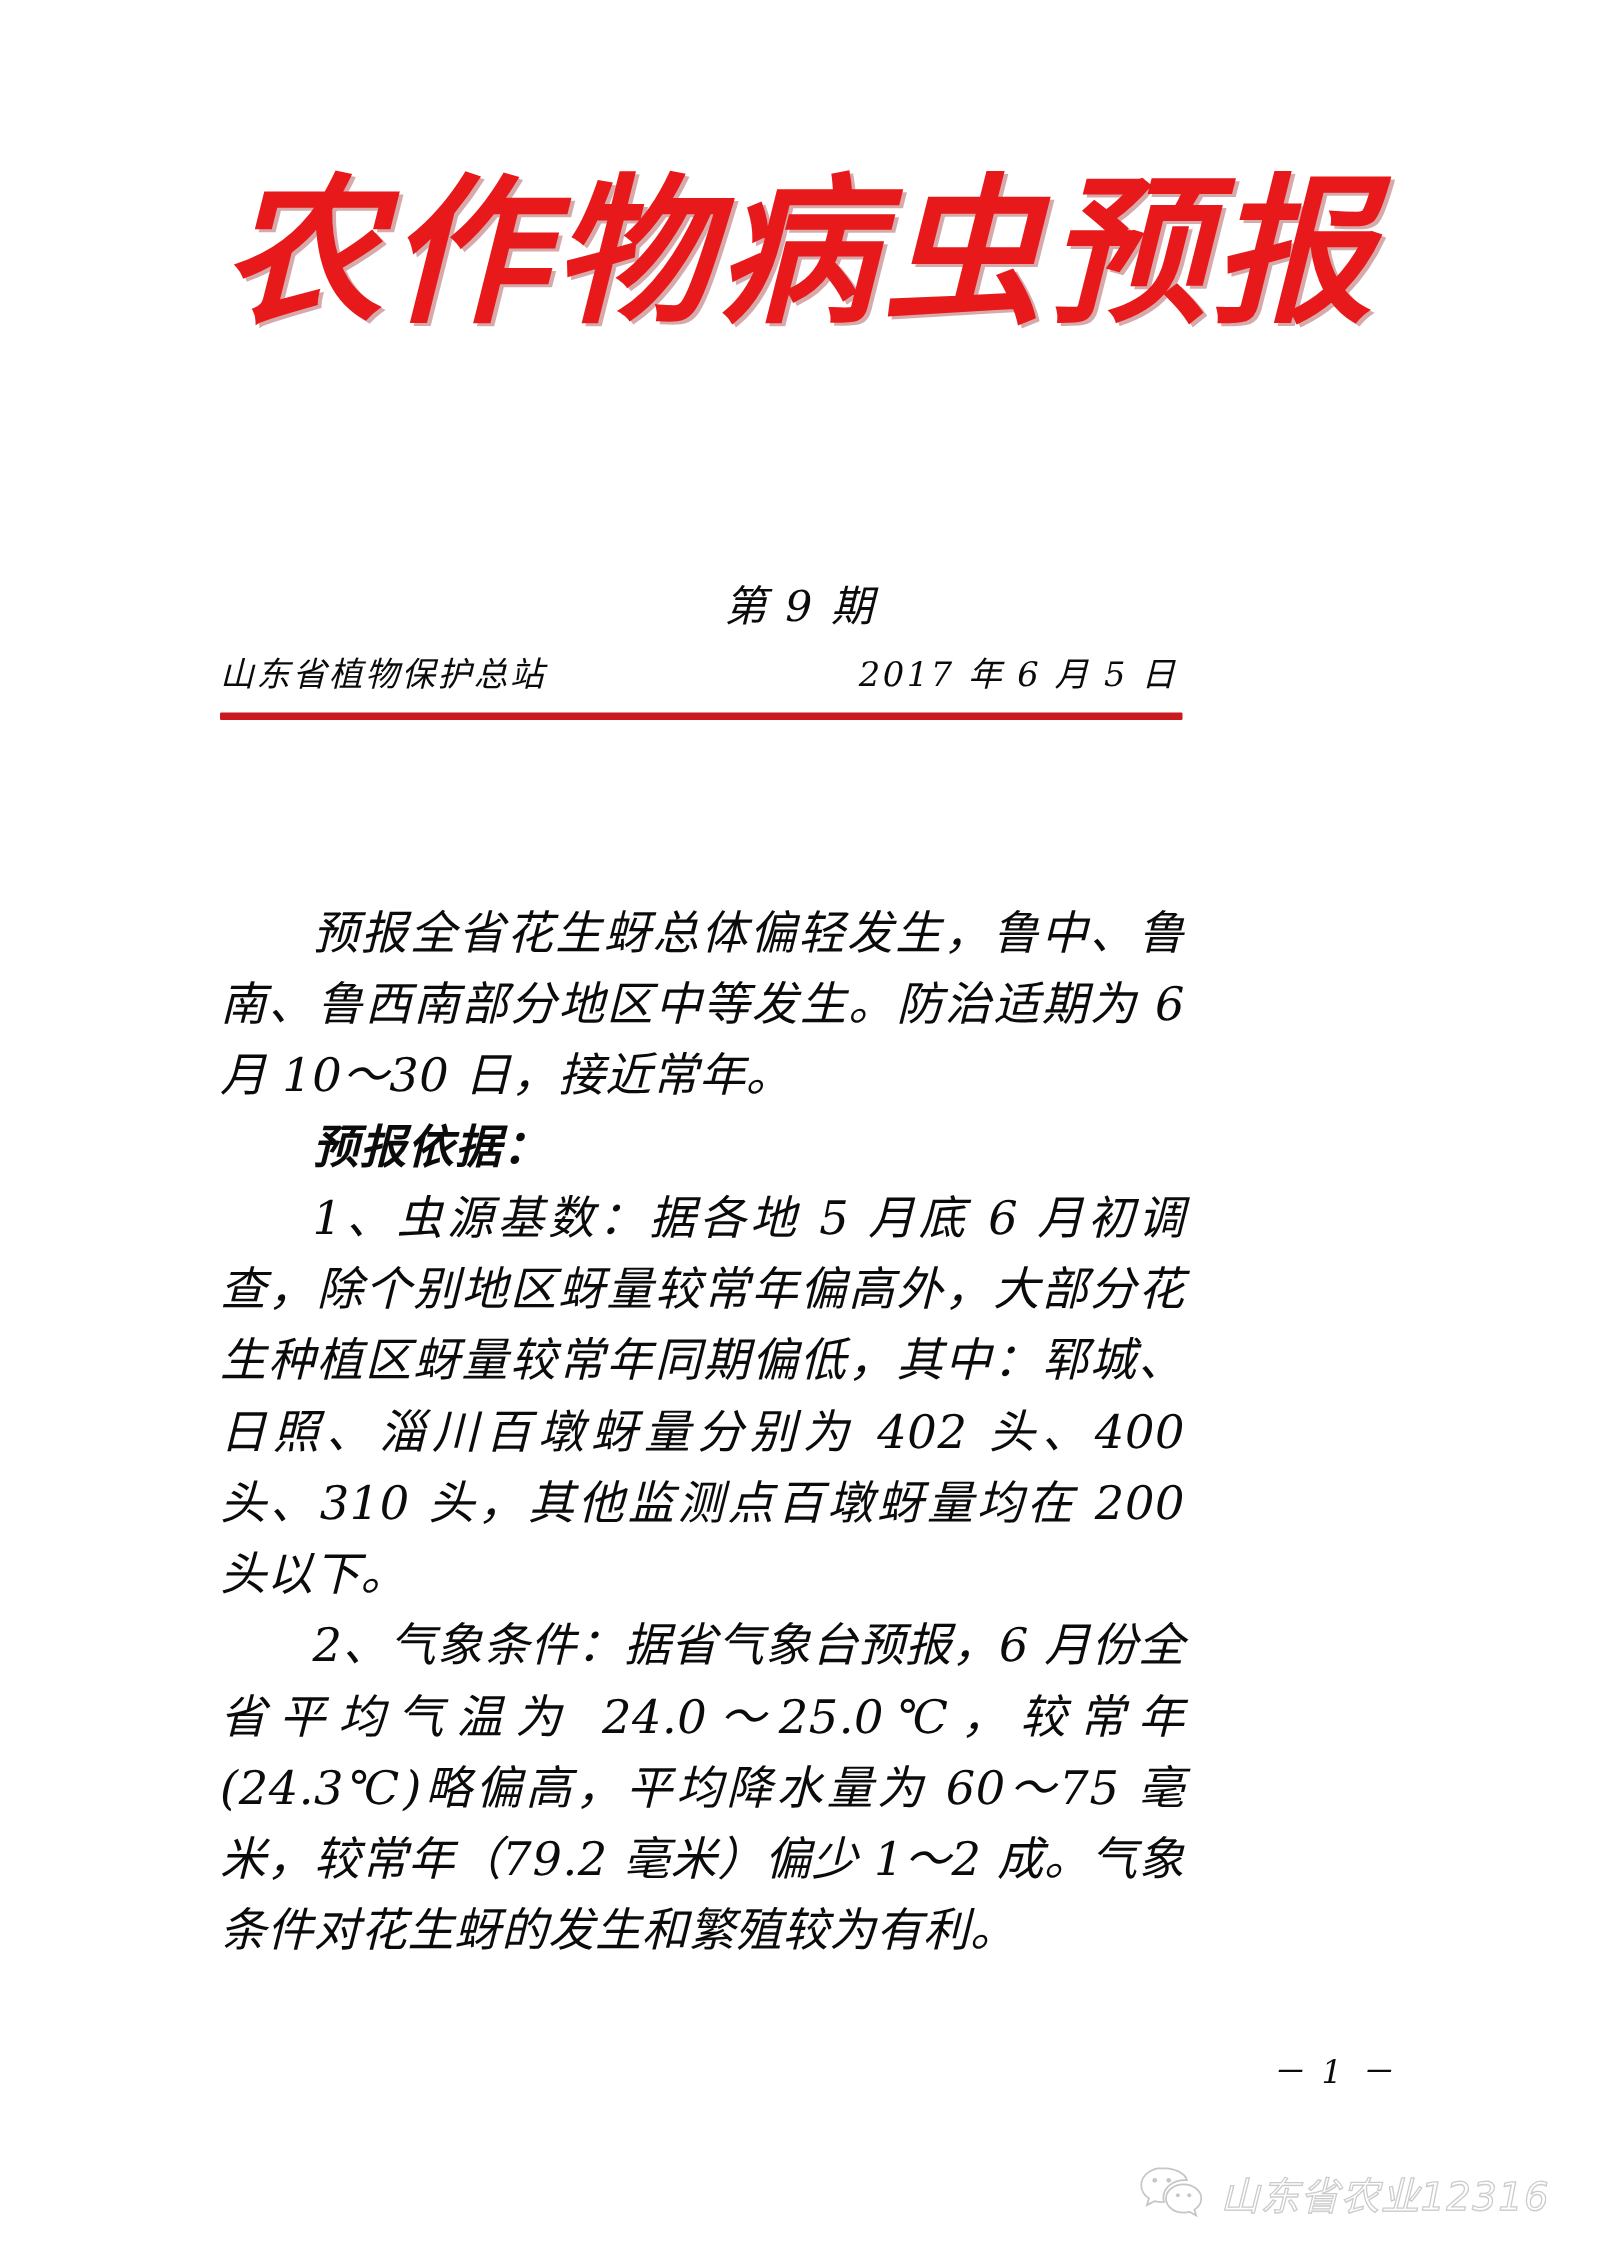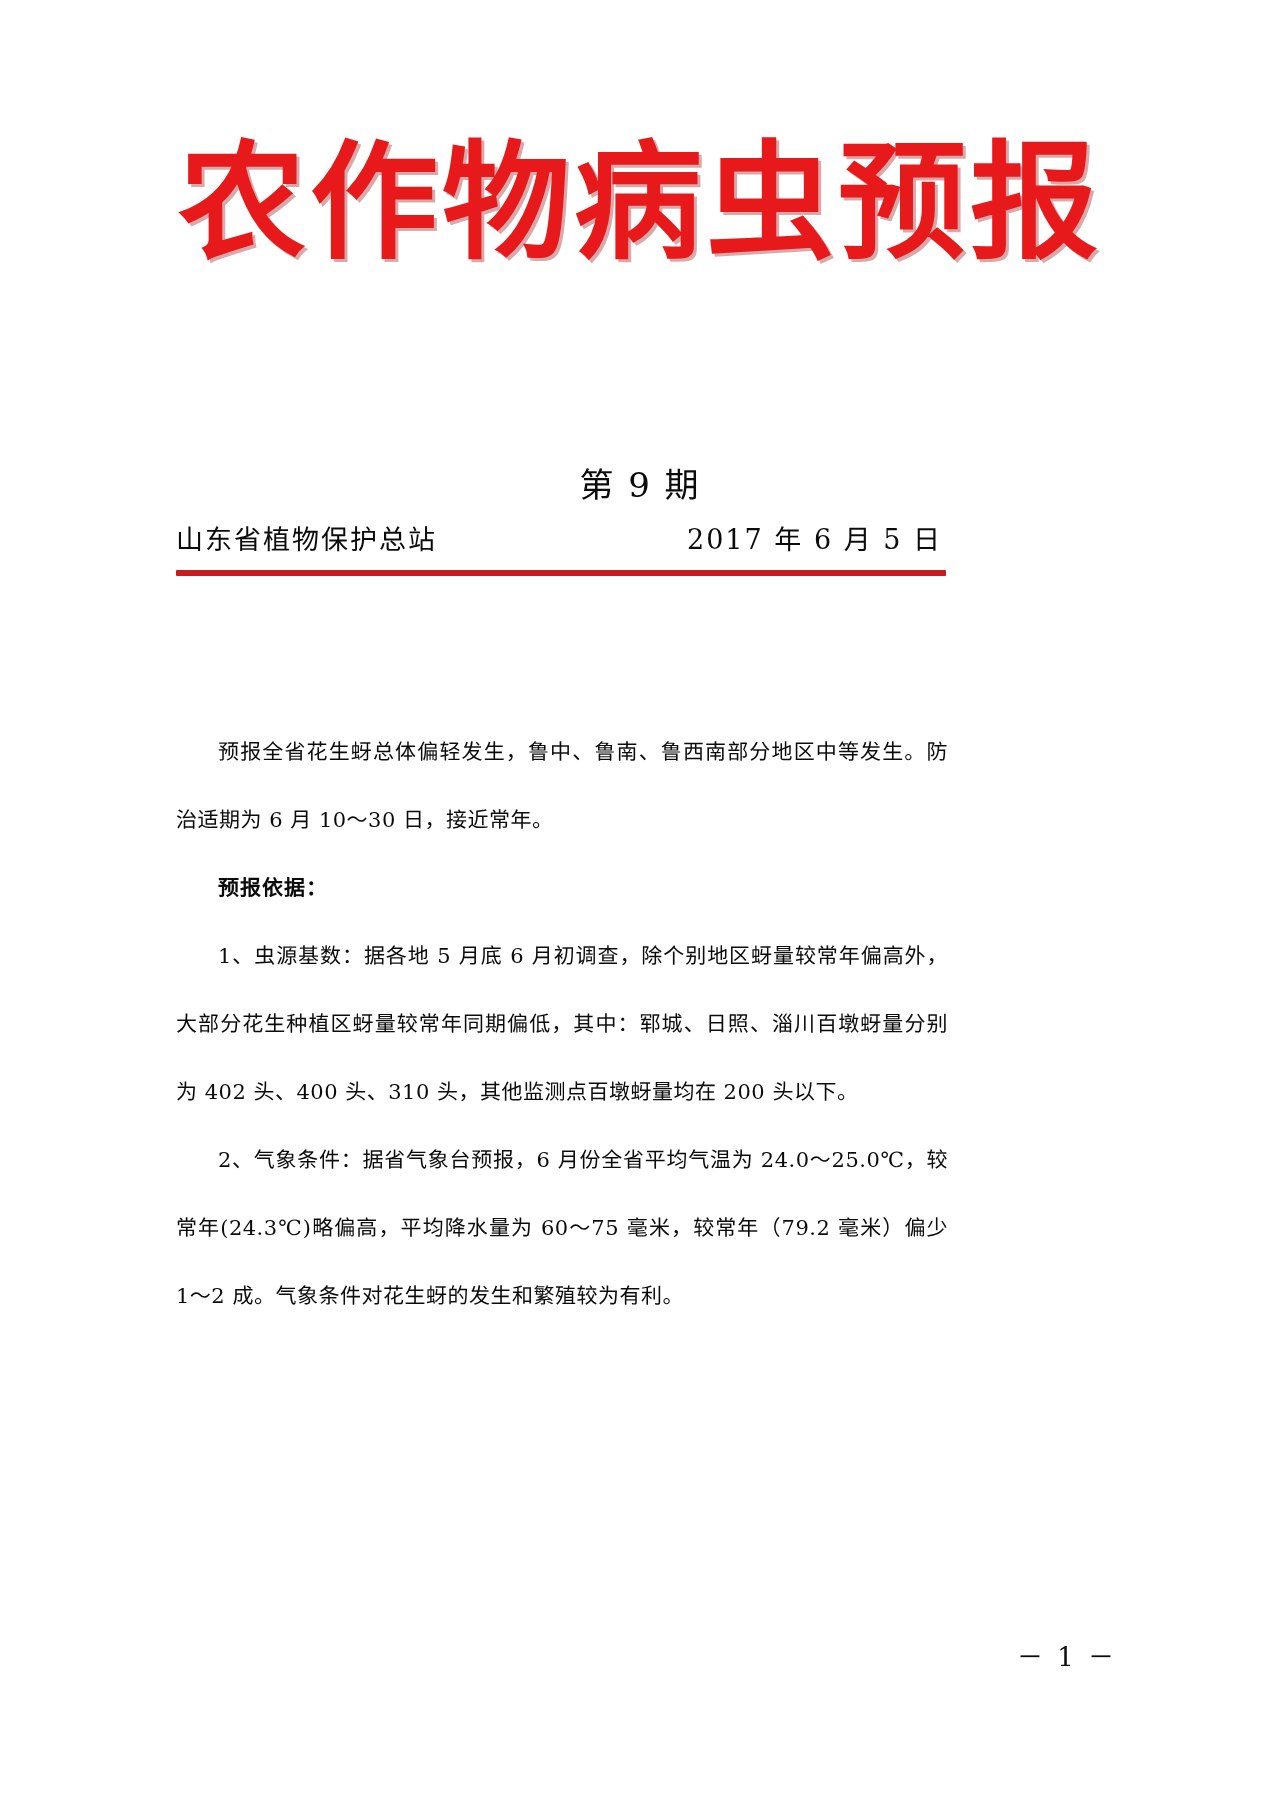--- a/index.html
+++ b/index.html
@@ -16,20 +16,21 @@
     font-family: "DejaVu Serif", "Liberation Serif", serif;
     color: #0b0b0b;
   }
 
   .page {
     position: absolute;
     left: 0; top: 0;
     width: 1280px;
     height: 1334px;
     background: #ffffff;
+    font-style: italic;
   }
 
   
   .masthead {
     position: absolute;
     left: 0;
     top: 138px;
     width: 1280px;
     text-align: center;
     line-height: 1;
@@ -95,22 +96,22 @@
     font-family: "DejaVu Serif", "Liberation Serif", serif;
   }
 
   .body-block {
     position: absolute;
     left: 176px;
     top: 718px;
     width: 772px;
   }
   .para {
-    font-size: 21px;
-    line-height: 68px;
+    font-size: 37px;
+    line-height: 57px;
     text-align: justify;
     text-justify: inter-ideograph;
     text-indent: 2em;
     margin: 0 0 0 0;
     letter-spacing: 0.5px;
     font-family: "DejaVu Serif", "Liberation Serif", serif;
   }
   .para.tight { text-align: left; }
   .para.heading {
     font-weight: 700;
@@ -173,14 +174,30 @@
 
   <div class="body-block">
     <p class="para">预报全省花生蚜总体偏轻发生，鲁中、鲁南、鲁西南部分地区中等发生。防治适期为 6 月 10～30 日，接近常年。</p>
     <p class="para heading">预报依据：</p>
     <p class="para">1、虫源基数：据各地 5 月底 6 月初调查，除个别地区蚜量较常年偏高外，大部分花生种植区蚜量较常年同期偏低，其中：郓城、日照、淄川百墩蚜量分别为 402 头、400 头、310 头，其他监测点百墩蚜量均在 200 头以下。</p>
     <p class="para">2、气象条件：据省气象台预报，6 月份全省平均气温为 24.0～25.0℃，较常年(24.3℃)略偏高，平均降水量为 60～75 毫米，较常年（79.2 毫米）偏少 1～2 成。气象条件对花生蚜的发生和繁殖较为有利。</p>
   </div>
 
   <div class="page-number">－ 1 －</div>
 
+  <div class="watermark">
+    <span class="wm-icon-wrap">
+      <svg class="wm-icon" viewBox="0 0 54 46" xmlns="http://www.w3.org/2000/svg" fill="none" stroke="#c4c4c4" stroke-width="1.4">
+        <path d="M19.5 3.5C10.4 3.5 3 9.6 3 17.1c0 4.3 2.4 8.1 6.2 10.6l-1.7 5.4 6.1-3.2c1.8.5 3.8.8 5.9.8
+                 .6 0 1.2 0 1.8-.1-.4-1.2-.6-2.4-.6-3.7 0-7.7 7.6-13.9 17-13.9.6 0 1.2 0 1.8.1
+                 C37.9 7.3 29.6 3.5 19.5 3.5z"></path>
+        <circle cx="13.8" cy="13.2" r="1.9" fill="#c4c4c4" stroke="none"></circle>
+        <circle cx="25.0" cy="13.2" r="1.9" fill="#c4c4c4" stroke="none"></circle>
+        <path d="M51 27.8c0-6.2-6.3-11.3-14.1-11.3S22.8 21.6 22.8 27.8 29.1 39.1 36.9 39.1
+                 c1.7 0 3.3-.2 4.8-.6l5.2 2.8-1.4-4.6C48.9 34.6 51 31.4 51 27.8z"></path>
+        <circle cx="32.3" cy="25.2" r="1.6" fill="#c4c4c4" stroke="none"></circle>
+        <circle cx="41.4" cy="25.2" r="1.6" fill="#c4c4c4" stroke="none"></circle>
+      </svg>
+    </span>
+    <span class="wm-text">山东省农业12316</span>
+  </div>
 
 </div>
 
 </body></html>

